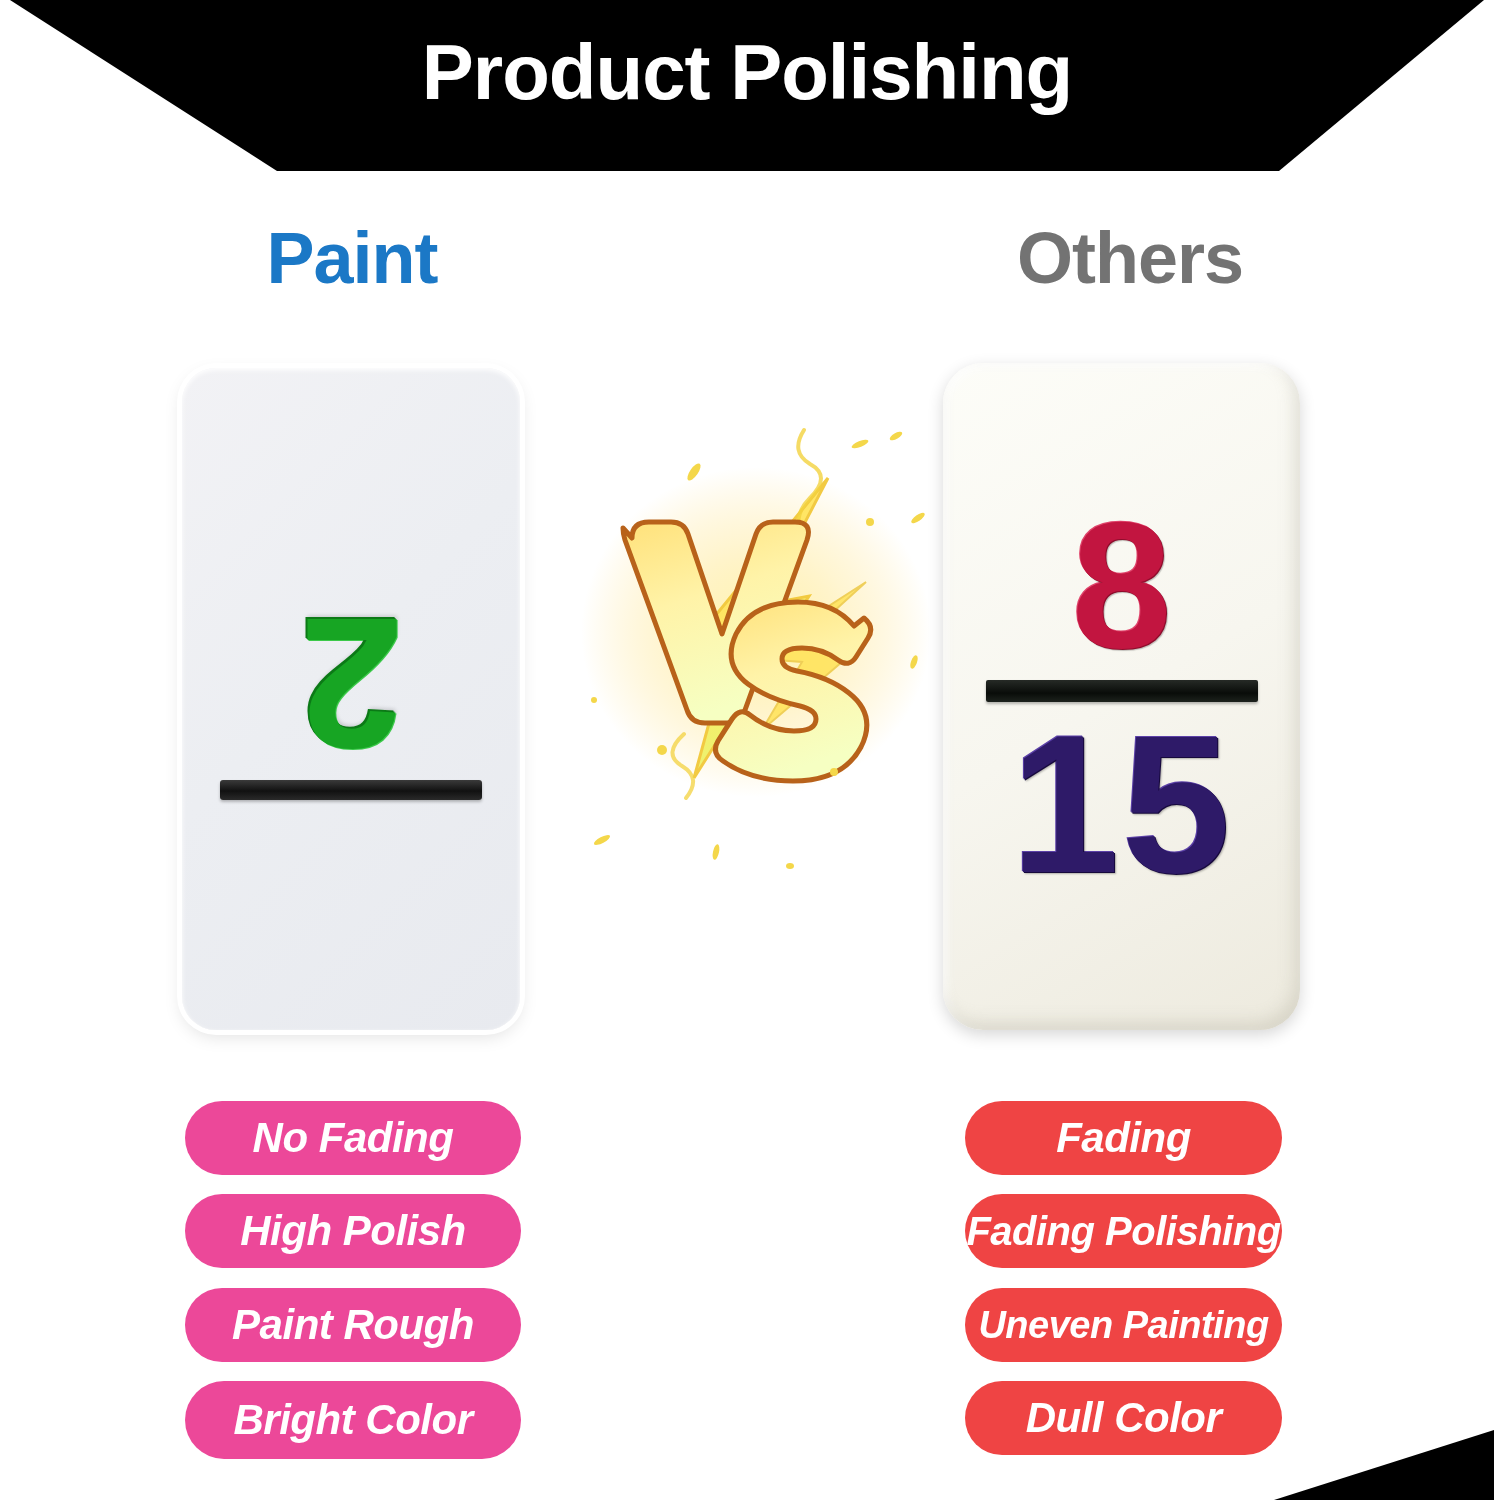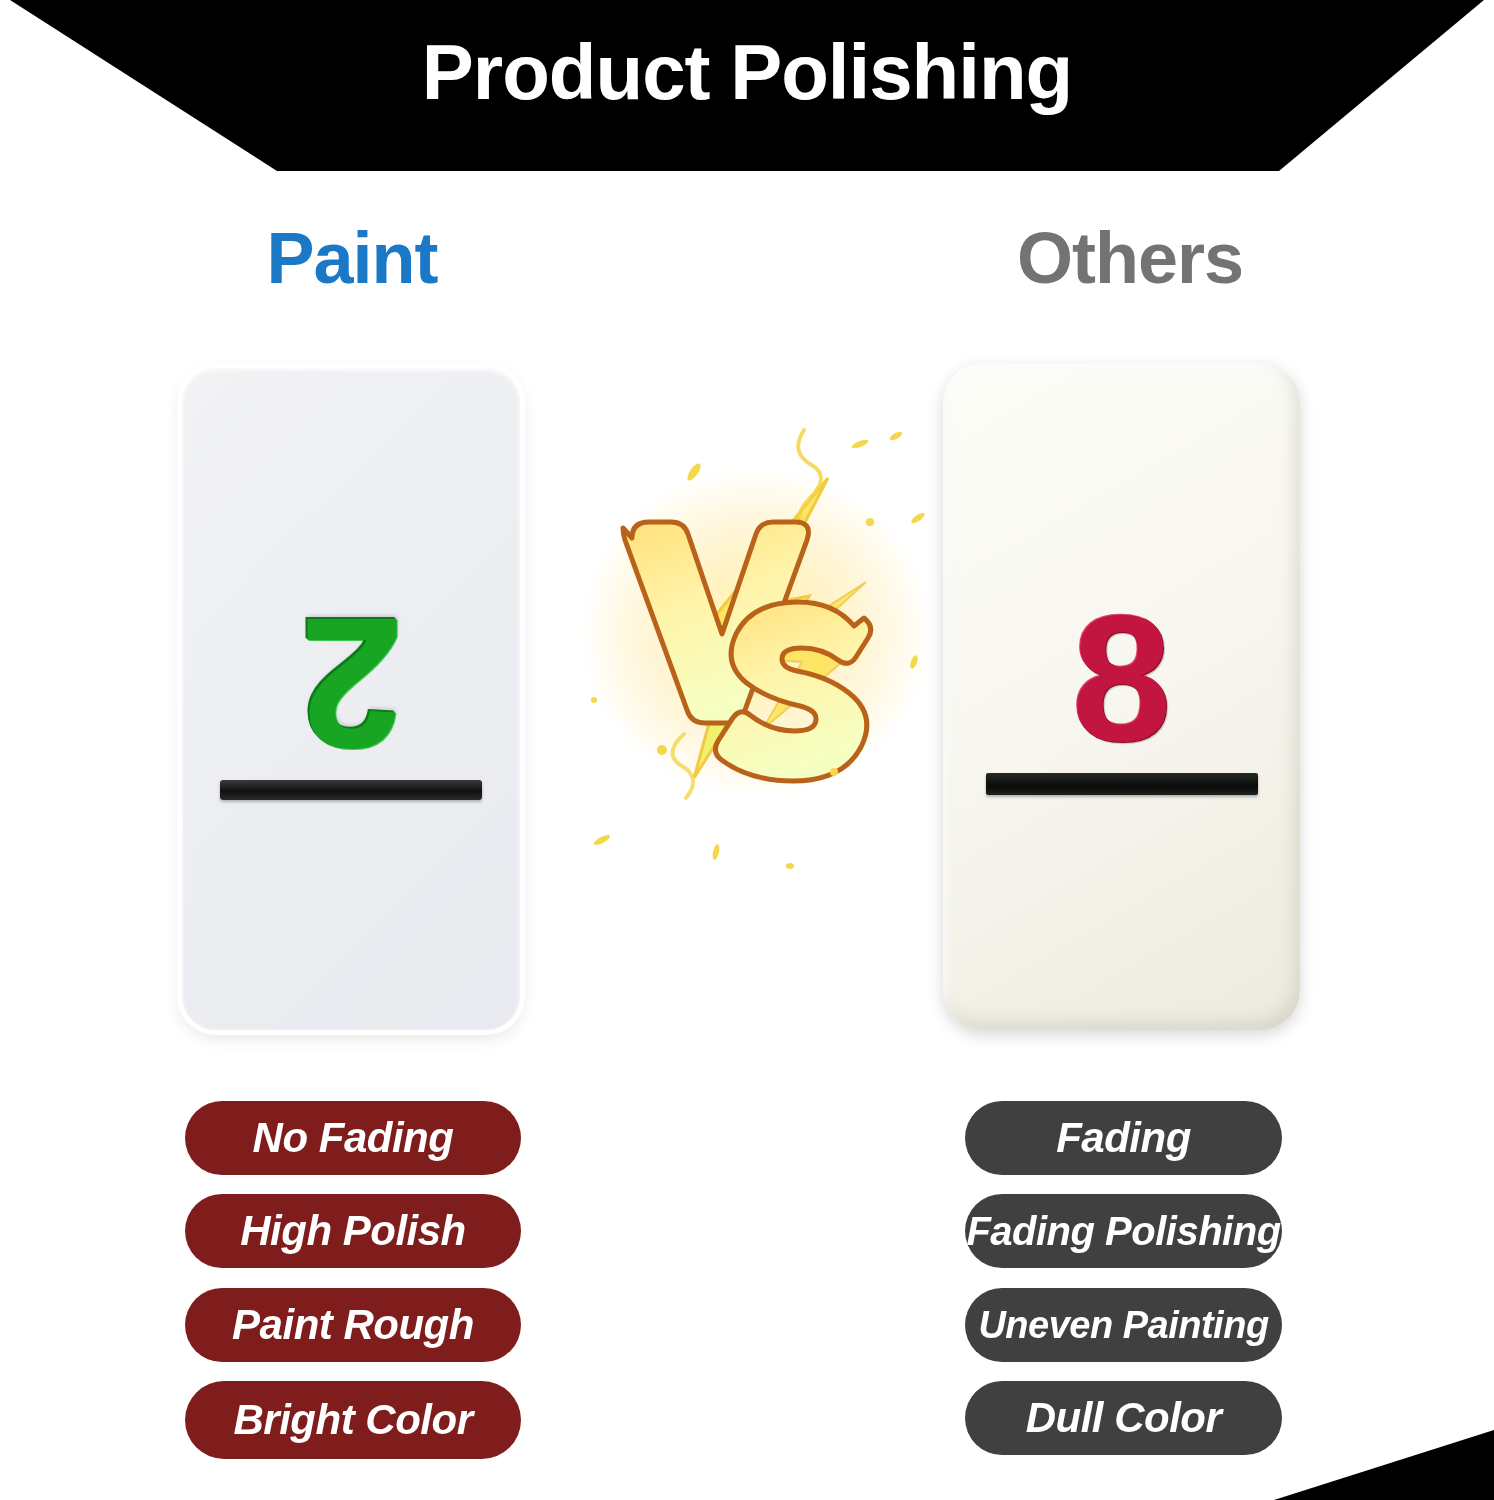--- a/index.html
+++ b/index.html
@@ -185,22 +185,22 @@
     align-items: center;
     justify-content: center;
     border-radius: 999px;
     color: #ffffff;
     font-weight: bold;
     font-style: italic;
     white-space: nowrap;
     letter-spacing: -0.5px;
     font-family: "Liberation Sans", "DejaVu Sans", sans-serif;
   }
-  .pill-ours   { background: #7f1d1d; }
-  .pill-others { background: #404040; }
+  .pill-ours   { background: #ec4899; }
+  .pill-others { background: #ef4444; }
 
   
   .p-l0 { left: 185px; top: 1101px; width: 336px; height: 74px; font-size: 42px; }
   .p-l1 { left: 185px; top: 1194px; width: 336px; height: 74px; font-size: 42px; }
   .p-l2 { left: 185px; top: 1288px; width: 336px; height: 74px; font-size: 42px; }
   .p-l3 { left: 185px; top: 1381px; width: 336px; height: 78px; font-size: 42px; }
 
   
   .p-r0 { left: 965px; top: 1101px; width: 317px; height: 74px; font-size: 42px; }
   .p-r1 { left: 965px; top: 1194px; width: 317px; height: 74px; font-size: 40px; }
@@ -221,20 +221,21 @@
   <div class="tile-inner">
     <div class="tile-num ours-top">2</div>
     <div class="ours-bar"></div>
   </div>
 </div>
 
 <div class="tile tile-others">
   <div class="tile-inner">
     <div class="tile-num others-top">8</div>
     <div class="others-bar"></div>
+    <div class="tile-num others-bottom">15</div>
   </div>
 </div>
 
 <div class="vs-wrap">
   <svg viewBox="0 0 370 480" xmlns="http://www.w3.org/2000/svg">
     <defs>
       <linearGradient id="gFill" x1="0" y1="0" x2="0.3" y2="1">
         <stop offset="0%" stop-color="#ffe17a"></stop>
         <stop offset="45%" stop-color="#fff3a8"></stop>
         <stop offset="100%" stop-color="#f6ffc2"></stop>

